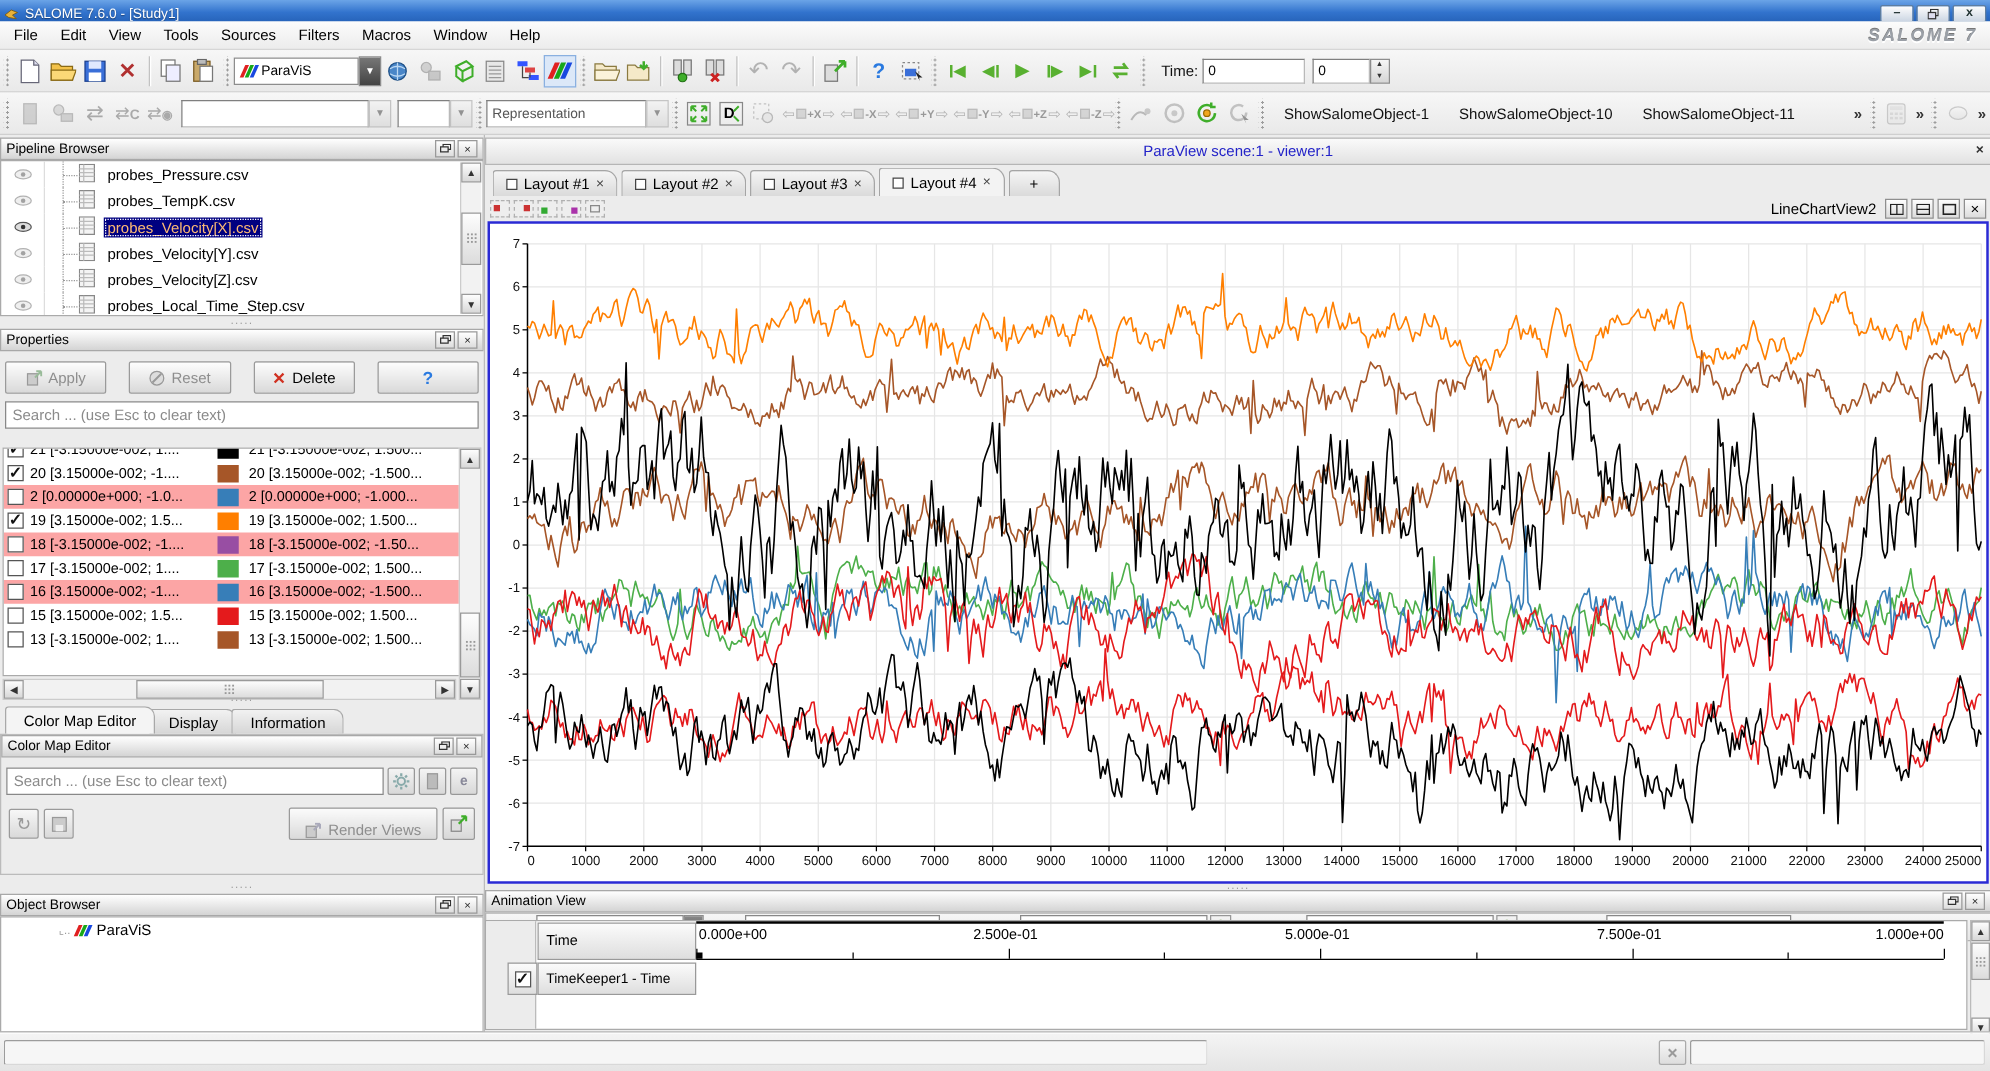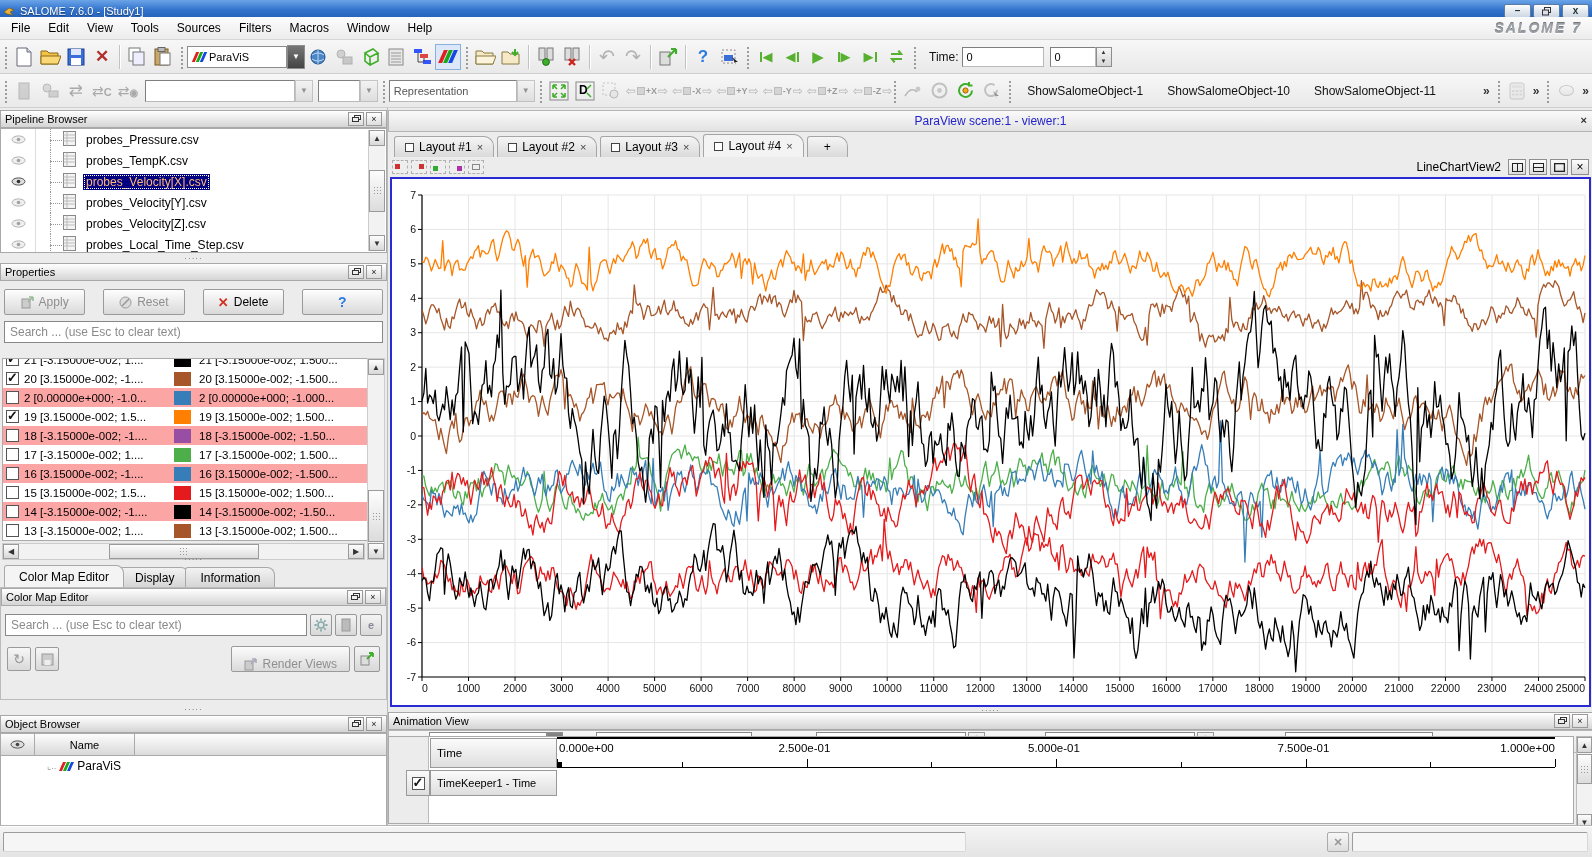--- a/index.html
+++ b/index.html
@@ -695,26 +695,20 @@
           <span class="prop-left">16 [3.15000e-002; -1....</span>
           <span class="swatch" style="background: rgb(55, 126, 184);"></span>
           <span class="prop-right">16 [3.15000e-002; -1.500...</span>
         </div>
         <div class="prop-row">
           <span class="chk"></span>
           <span class="prop-left">15 [3.15000e-002; 1.5...</span>
           <span class="swatch" style="background: rgb(228, 26, 28);"></span>
           <span class="prop-right">15 [3.15000e-002; 1.500...</span>
         </div>
-        <div class="prop-row alt">
-          <span class="chk"></span>
-          <span class="prop-left">14 [-3.15000e-002; -1....</span>
-          <span class="swatch" style="background: rgb(0, 0, 0);"></span>
-          <span class="prop-right">14 [-3.15000e-002; -1.50...</span>
-        </div>
         <div class="prop-row">
           <span class="chk"></span>
           <span class="prop-left">13 [-3.15000e-002; 1....</span>
           <span class="swatch" style="background: rgb(166, 86, 40);"></span>
           <span class="prop-right">13 [-3.15000e-002; 1.500...</span>
         </div>
       </div>
     <div class="props-vscroll">
       <span class="sbtn">▲</span>
       <span class="strack"></span>
@@ -816,32 +810,20 @@
       <span class="pt-btn">
           <svg width="9" height="8" viewBox="0 0 9 8">
             <rect x="2.5" y="0.5" width="6" height="4" fill="none" stroke="#333"></rect>
             <rect x="0.5" y="2.5" width="6" height="4" fill="#eee" stroke="#333"></rect>
           </svg>
         </span>
       <span class="pt-btn">×</span>
     </span>
   </div>
   <div id="objbrowser" style="top:625px;height:93px;">
-    <div class="ob-header">
-      <span class="ob-hcell" style="width:34px;">
-          <svg width="15" height="9" viewBox="0 0 15 9">
-            <ellipse cx="7.5" cy="4.5" rx="6.5" ry="3.6" fill="#ddd" stroke="#555"></ellipse>
-            <circle cx="7.5" cy="4.5" r="1.8" fill="#444"></circle>
-          </svg>
-        </span>
-      <span class="ob-hcell" style="width:100px;">
-          <span>Name</span>
-        </span>
-      <span style="flex:1;"></span>
-    </div>
     <div class="ob-row">
       <span style="color:#999;font-size:9px;">⌞..</span>
       <span class="slashes">
           <i class="slash-r" style="width:3px;height:9px;"></i>
           <i class="slash-g" style="width:3px;height:9px;"></i>
           <i class="slash-b" style="width:3px;height:9px;"></i>
         </span>
       <span>ParaViS</span>
     </div>
   </div>

